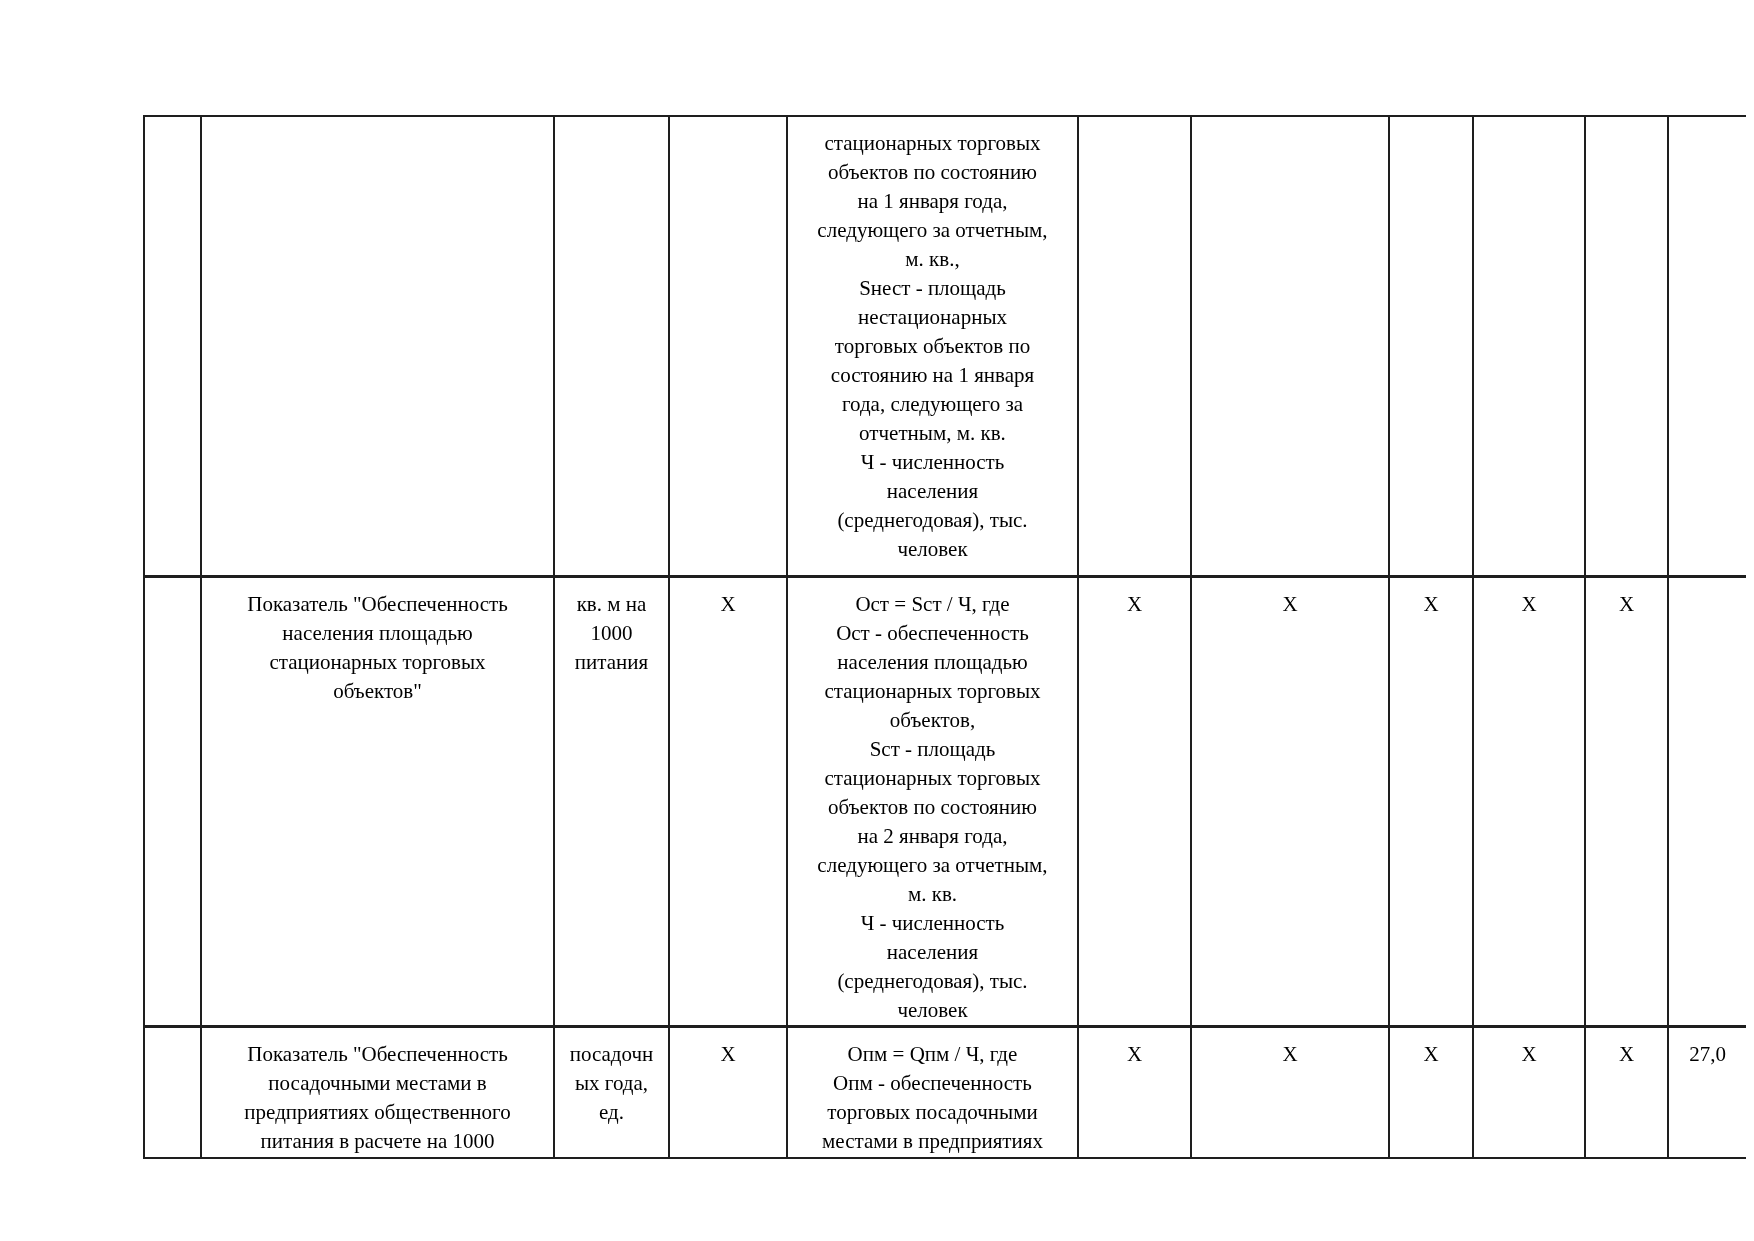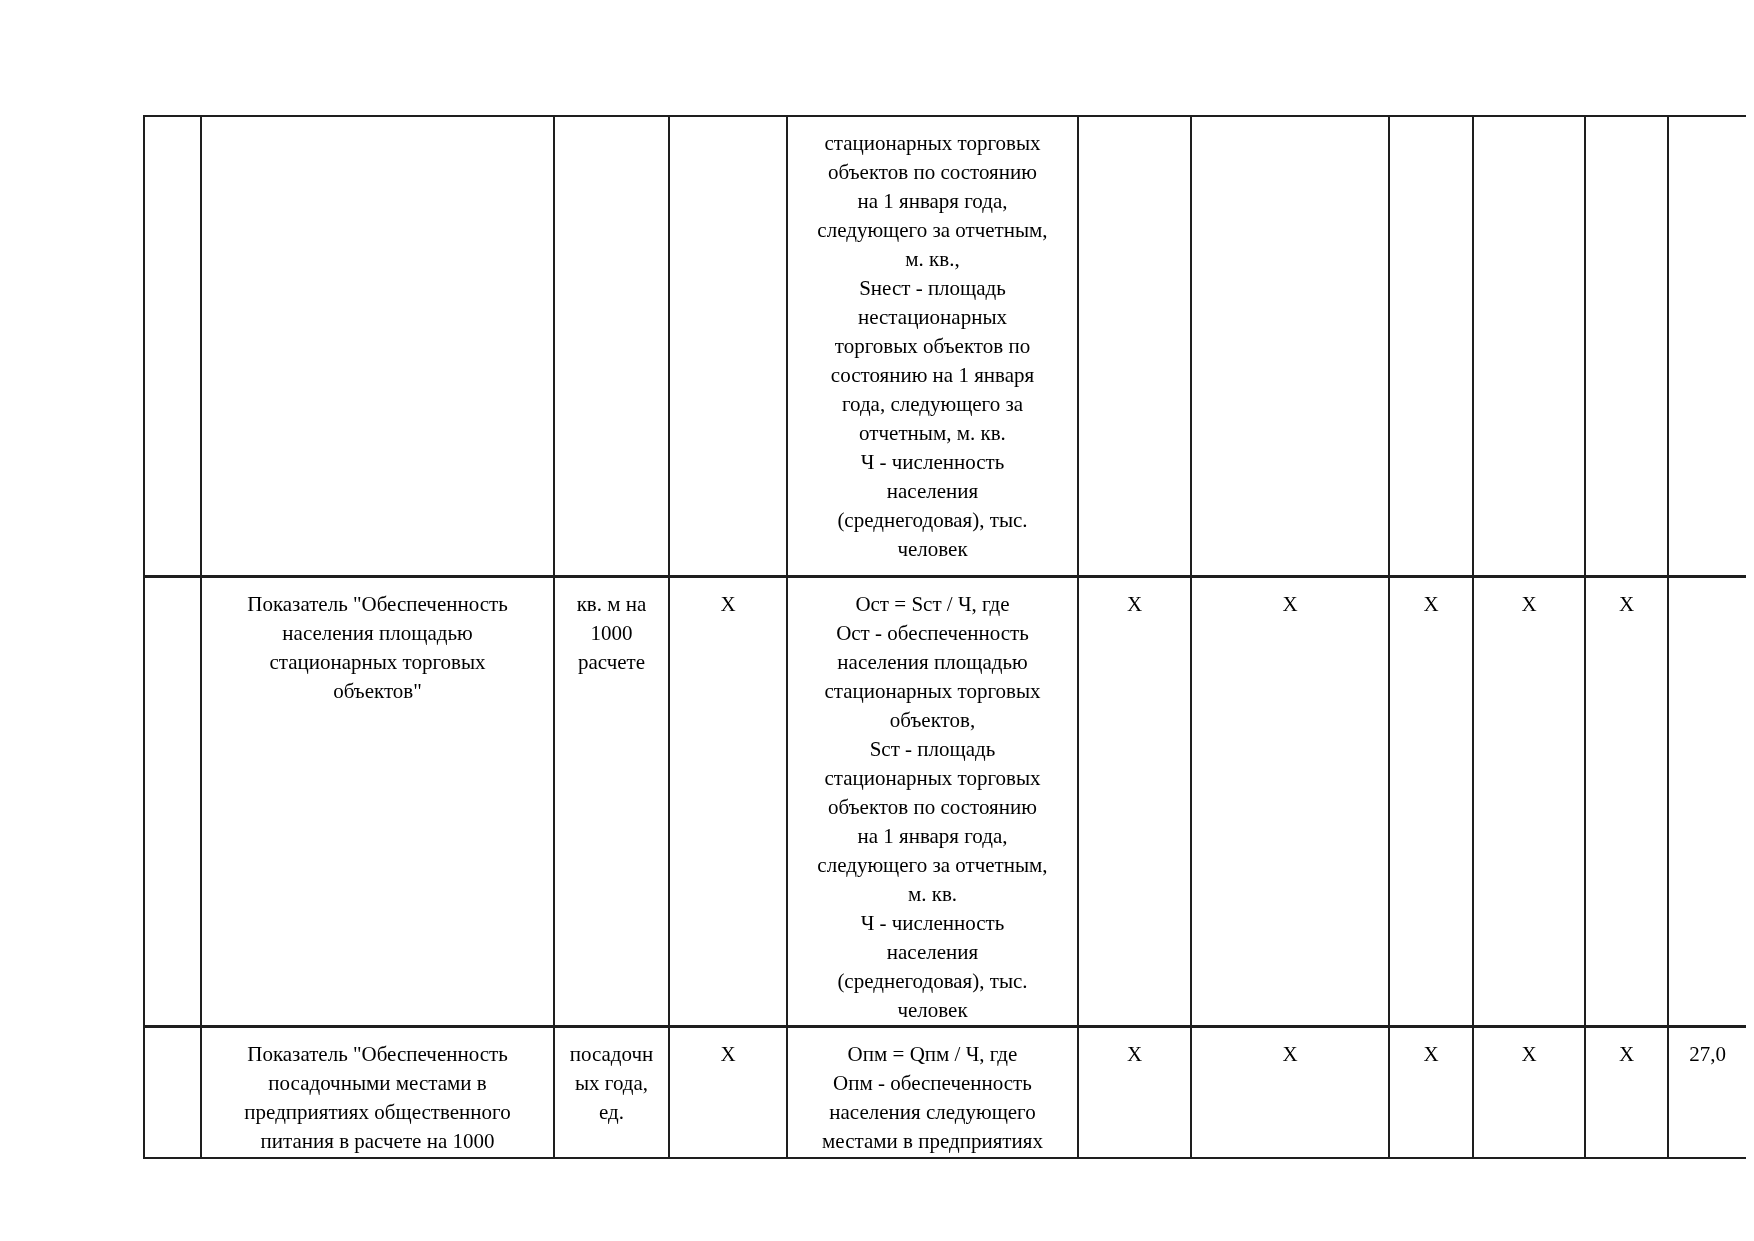--- a/index.html
+++ b/index.html
@@ -104,31 +104,31 @@
           <td class="c-val"></td>
         </tr>
         <tr class="r2">
           <td class="c-num"></td>
           <td class="c-name">Показатель "Обеспеченность
 населения площадью
 стационарных торговых
 объектов"</td>
           <td class="c-unit">кв. м на
 1000
-расчете</td>
+питания</td>
           <td class="c-x">X</td>
           <td class="c-formula">Ост = Sст / Ч, где
 Ост - обеспеченность
 населения площадью
 стационарных торговых
 объектов,
 Sст - площадь
 стационарных торговых
 объектов по состоянию
-на 1 января года,
+на 2 января года,
 следующего за отчетным,
 м. кв.
 Ч - численность
 населения
 (среднегодовая), тыс.
 человек</td>
           <td class="c-val">X</td>
           <td class="c-val">X</td>
           <td class="c-val">X</td>
           <td class="c-val">X</td>
@@ -140,21 +140,21 @@
           <td class="c-name">Показатель "Обеспеченность
 посадочными местами в
 предприятиях общественного
 питания в расчете на 1000</td>
           <td class="c-unit">посадочн
 ых года,
 ед.</td>
           <td class="c-x">X</td>
           <td class="c-formula">Опм = Qпм / Ч, где
 Опм - обеспеченность
-населения следующего
+торговых посадочными
 местами в предприятиях</td>
           <td class="c-val">X</td>
           <td class="c-val">X</td>
           <td class="c-val">X</td>
           <td class="c-val">X</td>
           <td class="c-val">X</td>
           <td class="c-val">27,0</td>
         </tr>
       </tbody>
     </table>

